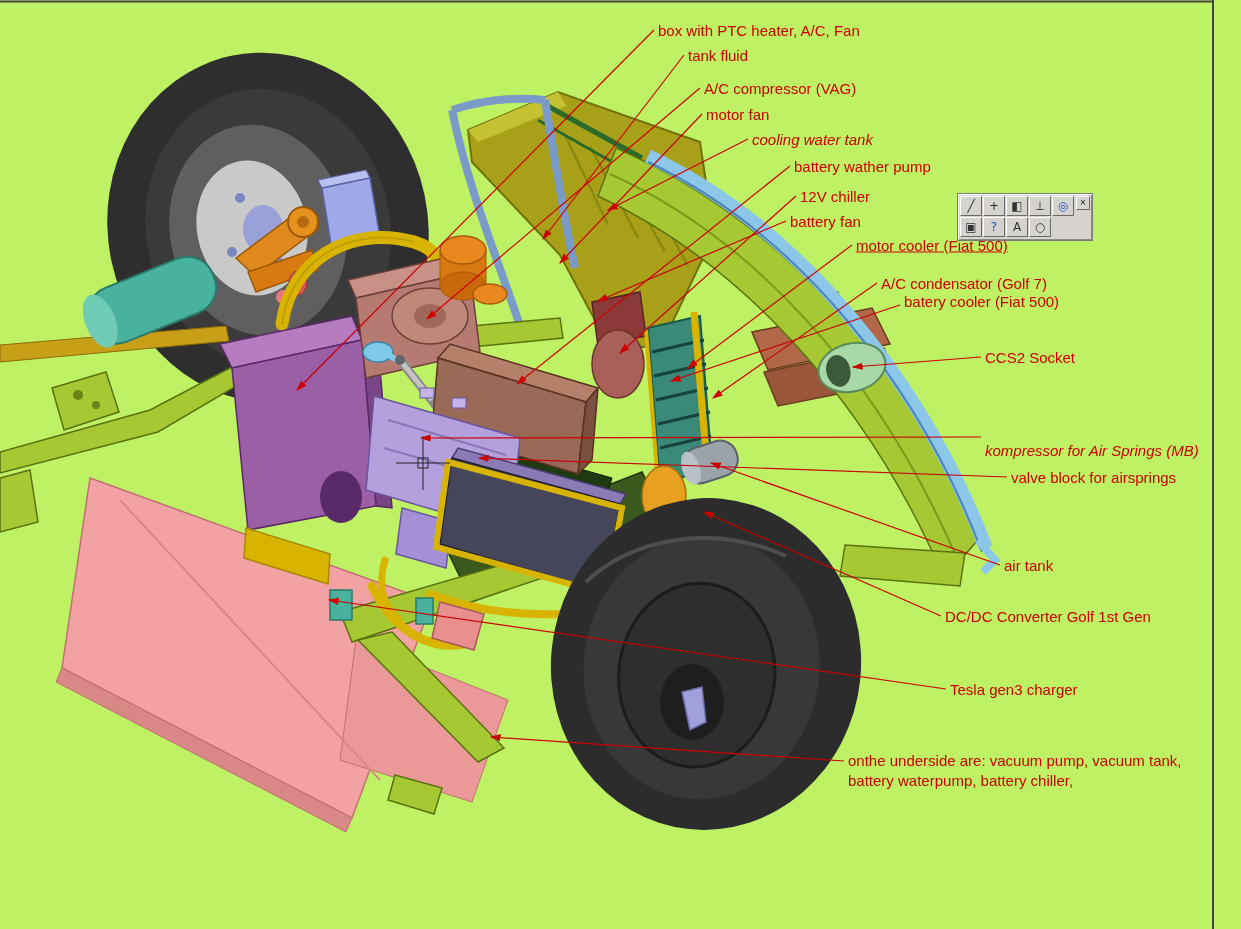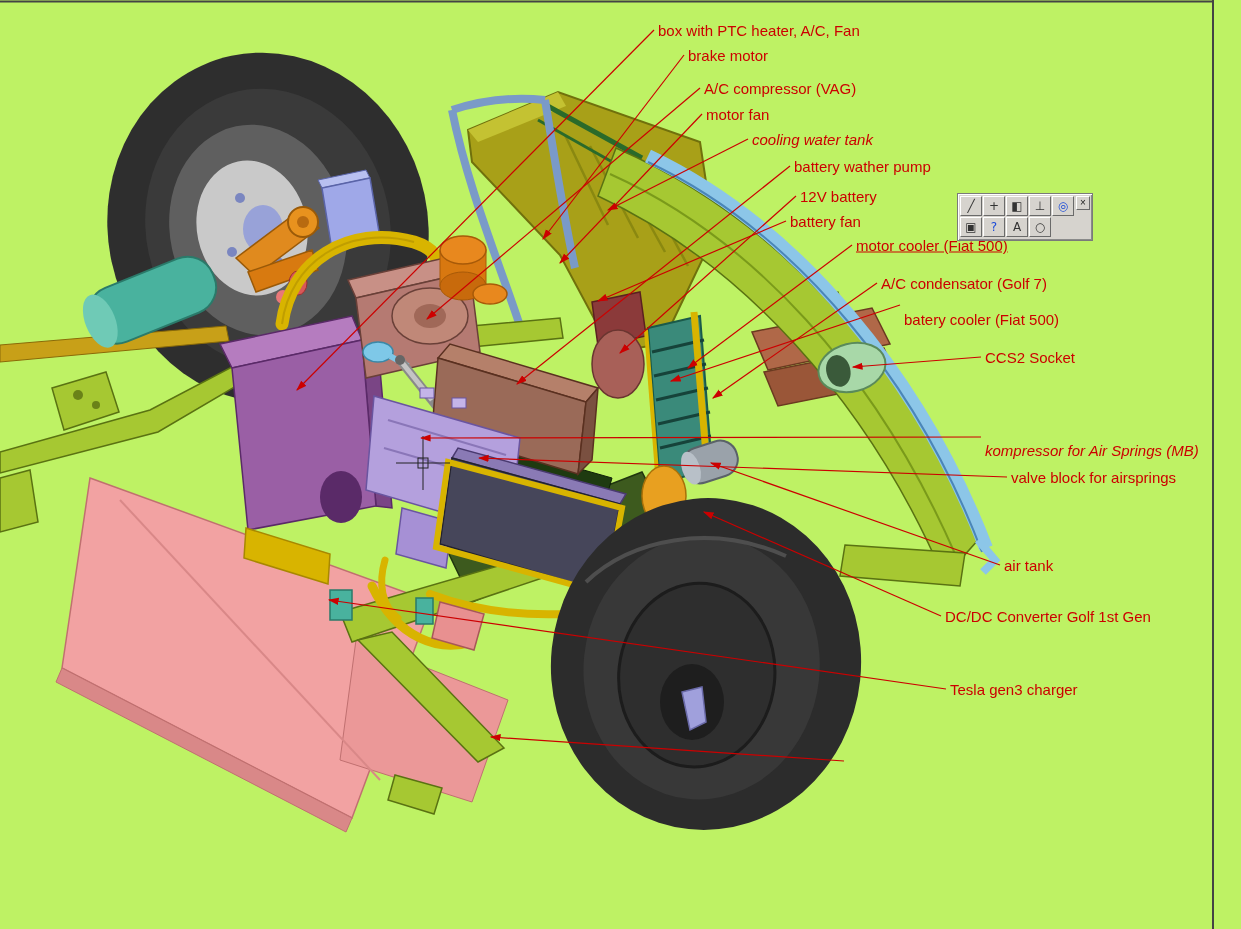--- a/index.html
+++ b/index.html
@@ -257,36 +257,37 @@
         <line x1="1007" y1="477" x2="479" y2="458" stroke="#cc0000" stroke-width="1.2" marker-end="url(#arrowhead)"></line>
         <line x1="1000" y1="565" x2="711" y2="463" stroke="#cc0000" stroke-width="1.2" marker-end="url(#arrowhead)"></line>
         <line x1="941" y1="616" x2="704" y2="512" stroke="#cc0000" stroke-width="1.2" marker-end="url(#arrowhead)"></line>
         <line x1="946" y1="689" x2="329" y2="600" stroke="#cc0000" stroke-width="1.2" marker-end="url(#arrowhead)"></line>
         <line x1="844" y1="761" x2="491" y2="737" stroke="#cc0000" stroke-width="1.2" marker-end="url(#arrowhead)"></line>
       </g>
   </svg>
 
   <div id="label-layer">
       <div class="callout" style="left: 658px; top: 30px; color: rgb(204, 0, 0);">box with PTC heater, A/C, Fan</div>
-      <div class="callout" style="left: 688px; top: 55px; color: rgb(204, 0, 0);">brake motor</div>
+      <div class="callout" style="left: 688px; top: 55px; color: rgb(204, 0, 0);">tank fluid</div>
       <div class="callout" style="left: 704px; top: 88px; color: rgb(204, 0, 0);">A/C compressor (VAG)</div>
       <div class="callout" style="left: 706px; top: 114px; color: rgb(204, 0, 0);">motor fan</div>
       <div class="callout" style="left: 752px; top: 139px; color: rgb(204, 0, 0); font-style: italic;">cooling water tank</div>
       <div class="callout" style="left: 794px; top: 166px; color: rgb(204, 0, 0);">battery wather pump</div>
-      <div class="callout" style="left: 800px; top: 196px; color: rgb(204, 0, 0);">12V battery</div>
+      <div class="callout" style="left: 800px; top: 196px; color: rgb(204, 0, 0);">12V chiller</div>
       <div class="callout" style="left: 790px; top: 221px; color: rgb(204, 0, 0);">battery fan</div>
       <div class="callout" style="left: 856px; top: 245px; color: rgb(204, 0, 0); text-decoration: underline;">motor cooler (Fiat 500)</div>
       <div class="callout" style="left: 881px; top: 283px; color: rgb(204, 0, 0);">A/C condensator (Golf 7)</div>
-      <div class="callout" style="left: 904px; top: 319px; color: rgb(204, 0, 0);">batery cooler (Fiat 500)</div>
+      <div class="callout" style="left: 904px; top: 301px; color: rgb(204, 0, 0);">batery cooler (Fiat 500)</div>
       <div class="callout" style="left: 985px; top: 357px; color: rgb(204, 0, 0);">CCS2 Socket</div>
       <div class="callout" style="left: 985px; top: 450px; color: rgb(204, 0, 0); font-style: italic;">kompressor for Air Springs (MB)</div>
       <div class="callout" style="left: 1011px; top: 477px; color: rgb(204, 0, 0);">valve block for airsprings</div>
       <div class="callout" style="left: 1004px; top: 565px; color: rgb(204, 0, 0);">air tank</div>
       <div class="callout" style="left: 945px; top: 616px; color: rgb(204, 0, 0);">DC/DC Converter Golf 1st Gen</div>
       <div class="callout" style="left: 950px; top: 689px; color: rgb(204, 0, 0);">Tesla gen3 charger</div>
+      <div class="callout wrap" style="left: 848px; top: 761px; width: 360px; color: rgb(204, 0, 0);">onthe underside are: vacuum pump, vacuum tank, battery waterpump, battery chiller,</div>
     </div>
 
   <div id="toolbar">
     <div class="tb-row" id="tb-row1">
         <button class="tb-btn">╱</button>
         <button class="tb-btn">+</button>
         <button class="tb-btn">◧</button>
         <button class="tb-btn">⊥</button>
         <button class="tb-btn" style="color: rgb(26, 74, 216);">◎</button>
       </div>

